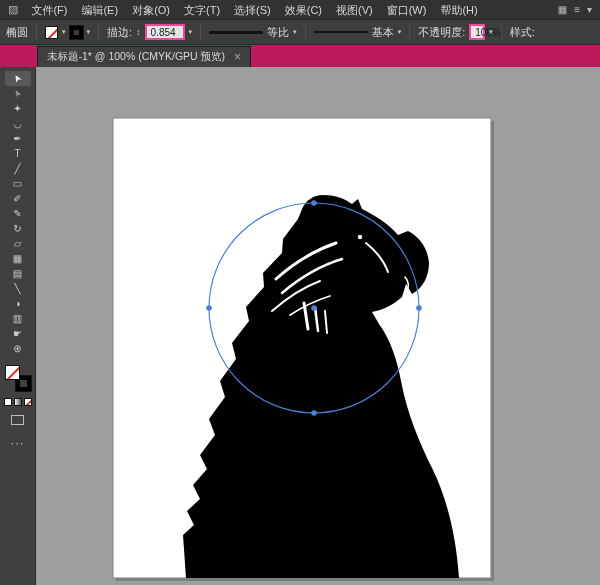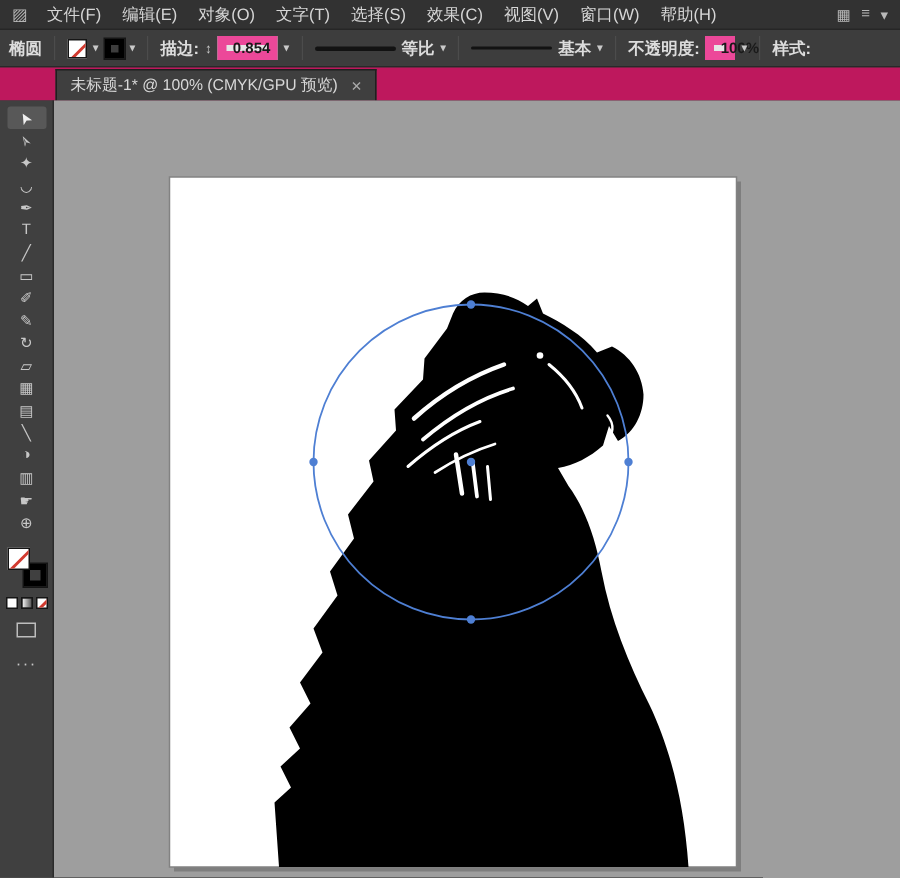--- a/index.html
+++ b/index.html
@@ -9,28 +9,28 @@
   
   .menubar { height:20px; background:#323232; border-bottom:1px solid #262626;
     display:flex; align-items:center; padding:0 8px; color:#d6d6d6; font-size:11px; }
   .app-icon { color:#b5b5b5; font-size:11px; margin-right:6px; }
   .menu-item { padding:0 7px; line-height:20px; white-space:nowrap; cursor:default; }
   .menubar-right { margin-left:auto; display:flex; align-items:center; gap:7px; color:#b9b9b9; }
   .menubar-right span { font-size:10px; }
 
   
   .controlbar { height:25px; background:#3d3d3d; border-bottom:1px solid #292929;
-    display:flex; align-items:center; padding:0 6px; gap:4px; color:#dcdcdc; font-size:11px;font-weight:bold; }
+    display:flex; align-items:center; padding:0 6px; gap:4px; color:#dcdcdc; font-size:11px; }
   .cb-sep { width:1px; height:16px; background:#2b2b2b; border-right:1px solid #4c4c4c; margin:0 4px; }
   .swatch { width:13px; height:13px; background:#fff; border:1px solid #161616; position:relative; overflow:hidden; flex:none; }
   .swatch .slash { position:absolute; left:-4px; top:5px; width:24px; height:2px; background:#d23a2f; transform:rotate(-45deg); }
   .stroke-swatch { width:13px; height:13px; border:4px solid #000; background:#3d3d3d; outline:1px solid #161616; flex:none; }
   .chev { font-size:7px; color:#c9c9c9; }
   .stepper { font-size:9px; color:#c9c9c9; }
-  .field { background:#e6e6e6; color:#1a1a1a; border:6px solid #ec4899; height:16px;
+  .field { background:#e6e6e6; color:#1a1a1a; border:2px solid #ec4899; height:16px;
     padding:0 4px; font-size:10px; display:flex; align-items:center; white-space:nowrap; }
   .field.w40 { width:40px; } .field.w34 { width:16px; }
   .linepreview { width:54px; height:3px; background:#121212; border-radius:2px; flex:none; }
   .linepreview.thin { height:2px; }
 
   
   .tabbar { height:22px; background:#be185d; display:flex; align-items:flex-end; }
   .tab { margin-left:37px; height:21px; background:#3f3f3f; border:1px solid #1f1f1f; border-bottom:none;
     color:#d8d8d8; font-size:10.5px; display:flex; align-items:center; gap:9px; padding:0 9px; white-space:nowrap; }
   .tab-close { color:#a9a9a9; font-size:12px; line-height:1; cursor:default; }

